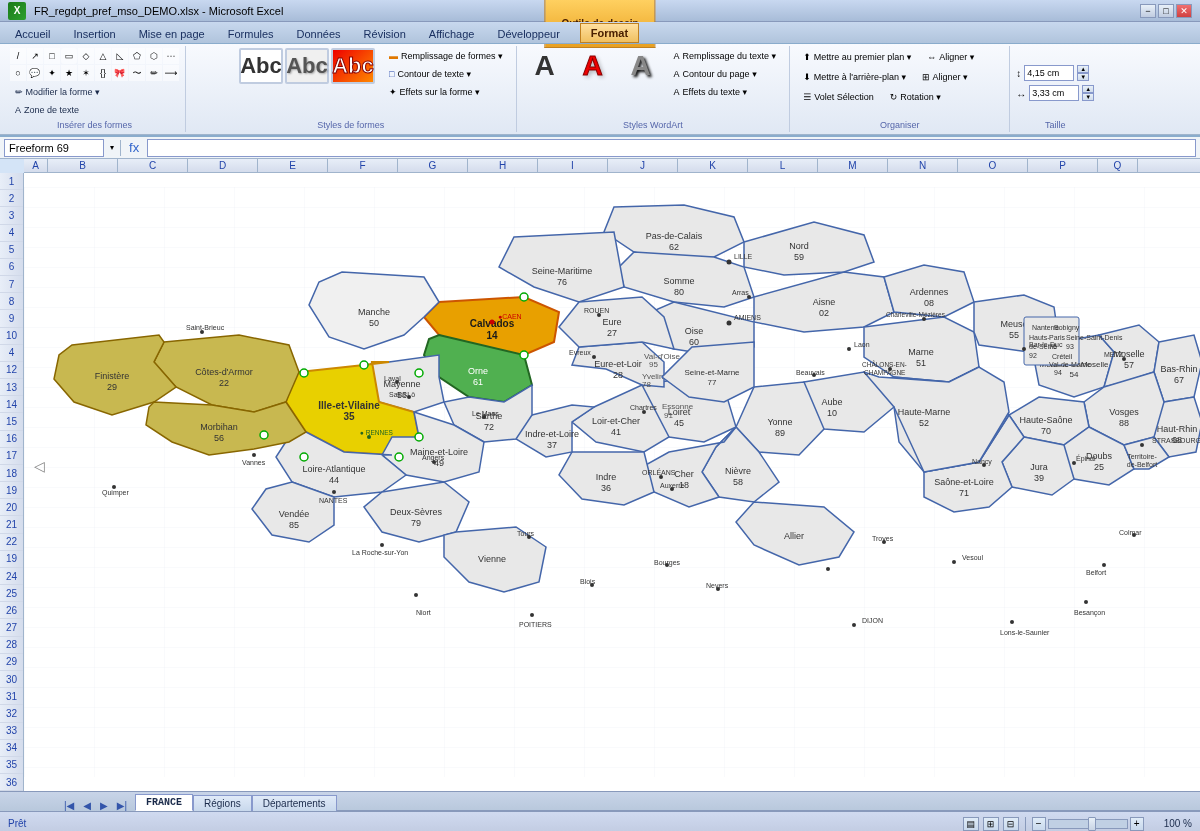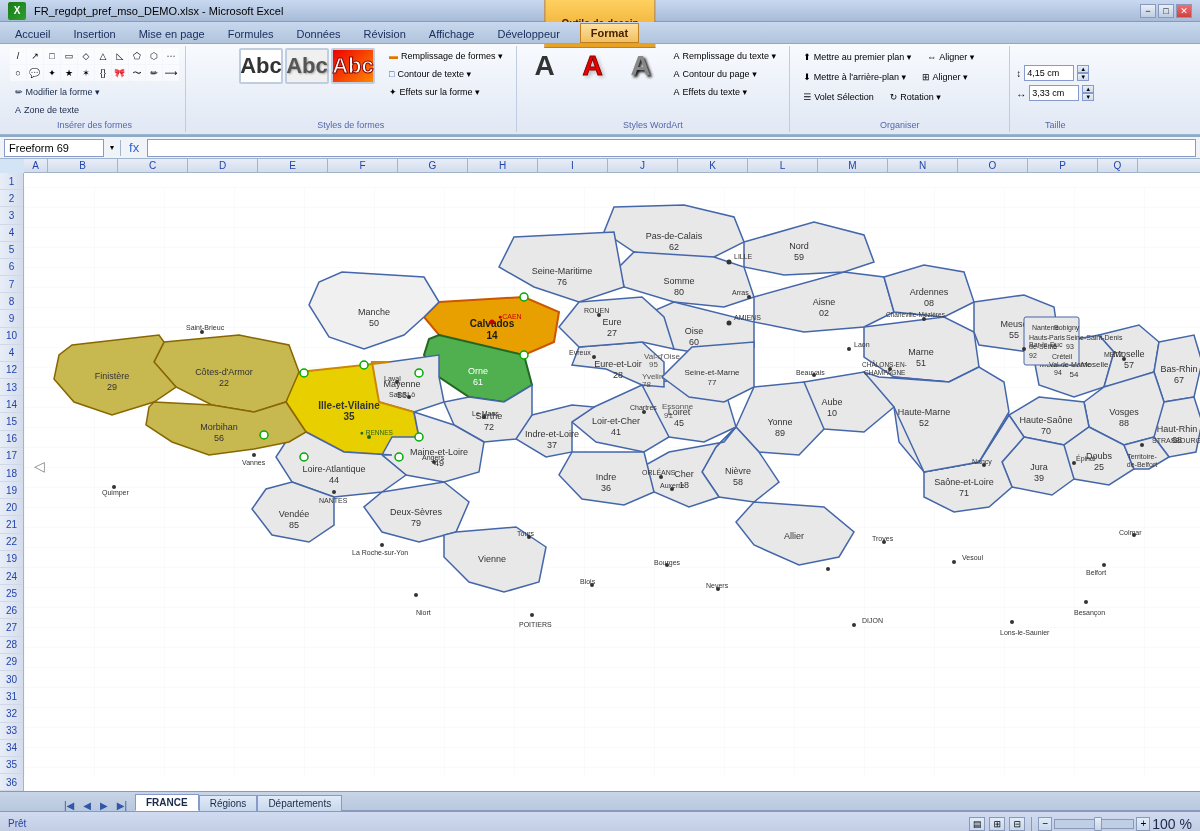--- a/index.html
+++ b/index.html
@@ -248,20 +248,21 @@
       background: linear-gradient(to bottom, #e0eaf8, #c8d8ec);
       border: 1px solid #8899cc;
       border-bottom: none;
       font-size: 10px; cursor: pointer;
       color: #1a2a4a;
     }
     .sheet-tab.active {
       background: white;
       border-bottom: 1px solid white;
       font-weight: bold;
+      font-family: Liberation Mono, monospace;
     }
 
     #bottom-bar {
       height: 22px;
       background: linear-gradient(to bottom, #d4dff0, #c4d0e4);
       border-top: 1px solid #a0b4cc;
       display: flex; align-items: center;
       justify-content: space-between;
       padding: 0 8px;
     }
@@ -899,16 +900,16 @@
     <div style="width:16px;height:14px;background:linear-gradient(to bottom,#e0ecf8,#c8d8ec);border:1px solid #8899bb;display:flex;align-items:center;justify-content:center;font-size:9px;cursor:pointer;">▤</div>
     <div style="width:16px;height:14px;background:linear-gradient(to bottom,#e0ecf8,#c8d8ec);border:1px solid #8899bb;display:flex;align-items:center;justify-content:center;font-size:9px;cursor:pointer;">⊞</div>
     <div style="width:16px;height:14px;background:linear-gradient(to bottom,#e0ecf8,#c8d8ec);border:1px solid #8899bb;display:flex;align-items:center;justify-content:center;font-size:9px;cursor:pointer;">⊟</div>
     <div style="width:1px;height:14px;background:#8899bb;margin:0 2px;"></div>
     <div style="display:flex;align-items:center;gap:2px;">
       <div style="width:14px;height:14px;background:linear-gradient(to bottom,#e0ecf8,#c8d8ec);border:1px solid #8899bb;display:flex;align-items:center;justify-content:center;font-size:10px;cursor:pointer;">−</div>
       <div style="width:80px;height:10px;background:#c0d0e4;border:1px solid #8899bb;cursor:pointer;position:relative;">
         <div style="position:absolute;left:55%;top:50%;transform:translate(-50%,-50%);width:8px;height:14px;background:linear-gradient(to bottom,#e8f0f8,#c8d4e4);border:1px solid #8899bb;border-radius:1px;"></div>
       </div>
       <div style="width:14px;height:14px;background:linear-gradient(to bottom,#e0ecf8,#c8d8ec);border:1px solid #8899bb;display:flex;align-items:center;justify-content:center;font-size:10px;cursor:pointer;">+</div>
-      <span style="font-size:14px;color:#1a2a4a;margin-left:0;">100 %</span>
+      <span style="font-size:10px;color:#1a2a4a;margin-left:18px;">100 %</span>
     </div>
   </div>
 </div>
 
 </body></html>

